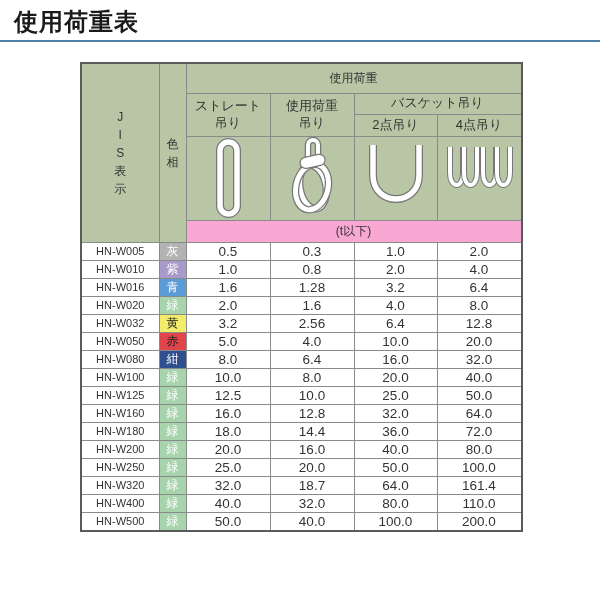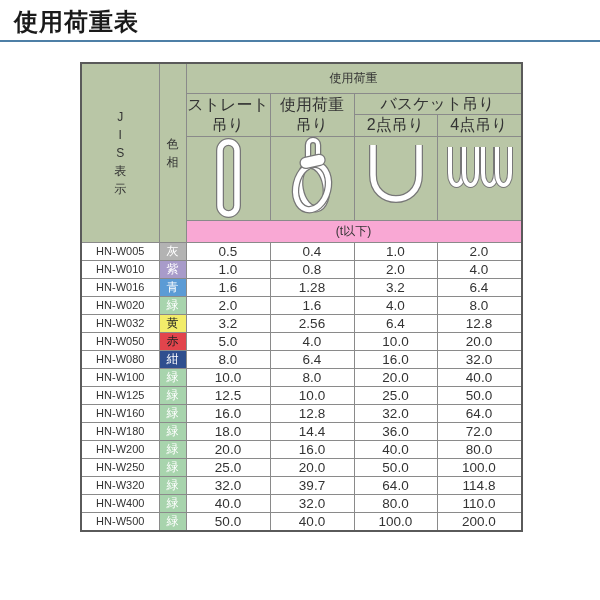--- a/index.html
+++ b/index.html
@@ -24,21 +24,21 @@
     border:1px solid #8a8a8a; padding:0; text-align:center;
     vertical-align:middle; color:#333; overflow:hidden;
   }
   .green { background:#b9c6a6; }
   .r1 { height:30px; }
   .r2 { height:21px; }
   .r3 { height:22px; }
   .r-icons { height:84px; }
   .r-unit { height:22px; }
   .main-h { font-size:12px; color:#222; }
-  .subh { font-size:16px; line-height:1.25; white-space:pre-line; color:#222;margin-left:16px; }
+  .subh { font-size:13px; line-height:1.25; white-space:pre-line; color:#222;margin-left:16px; }
   .vjis { font-size:12px; white-space:pre-line; line-height:1.5; color:#222; }
   .unit { background:#f9a8d4; font-size:12px; color:#222; }
   .icon-cell svg { display:block; margin:0 auto; }
   tr.r-data { height:14px; }
   td.code { text-align:left; padding-left:9px; font-size:11px; color:#333; background:#ffffff; }
   td.cswatch { font-size:12px; }
   td.val { font-size:13.5px; background:#ffffff; color:#222; }
 </style>
 </head>
 <body>
@@ -125,21 +125,21 @@
           </svg>
         </td>
       </tr>
       <tr class="r-unit">
         <td class="unit" colspan="4">(t以下)</td>
       </tr>
     <tr class="r-data">
           <td class="code">HN-W005</td>
           <td class="cswatch" style="background: rgb(179, 179, 179); color: rgb(255, 255, 255);">灰</td>
           <td class="val">0.5</td>
-          <td class="val">0.4</td>
+          <td class="val">0.3</td>
           <td class="val">1.0</td>
           <td class="val">2.0</td>
         </tr>
         <tr class="r-data">
           <td class="code">HN-W010</td>
           <td class="cswatch" style="background: rgb(168, 155, 202); color: rgb(255, 255, 255);">紫</td>
           <td class="val">1.0</td>
           <td class="val">0.8</td>
           <td class="val">2.0</td>
           <td class="val">4.0</td>
@@ -229,23 +229,23 @@
           <td class="cswatch" style="background: rgb(168, 212, 173); color: rgb(255, 255, 255);">緑</td>
           <td class="val">25.0</td>
           <td class="val">20.0</td>
           <td class="val">50.0</td>
           <td class="val">100.0</td>
         </tr>
         <tr class="r-data">
           <td class="code">HN-W320</td>
           <td class="cswatch" style="background: rgb(168, 212, 173); color: rgb(255, 255, 255);">緑</td>
           <td class="val">32.0</td>
-          <td class="val">39.7</td>
+          <td class="val">18.7</td>
           <td class="val">64.0</td>
-          <td class="val">114.8</td>
+          <td class="val">161.4</td>
         </tr>
         <tr class="r-data">
           <td class="code">HN-W400</td>
           <td class="cswatch" style="background: rgb(168, 212, 173); color: rgb(255, 255, 255);">緑</td>
           <td class="val">40.0</td>
           <td class="val">32.0</td>
           <td class="val">80.0</td>
           <td class="val">110.0</td>
         </tr>
         <tr class="r-data">

